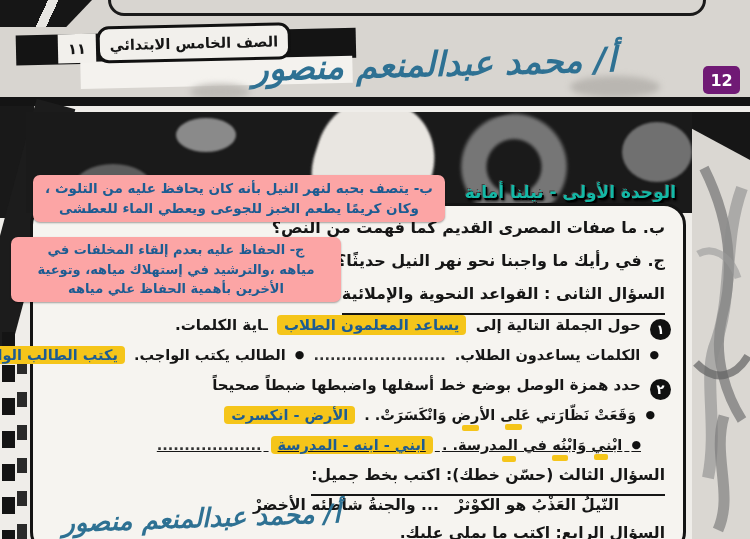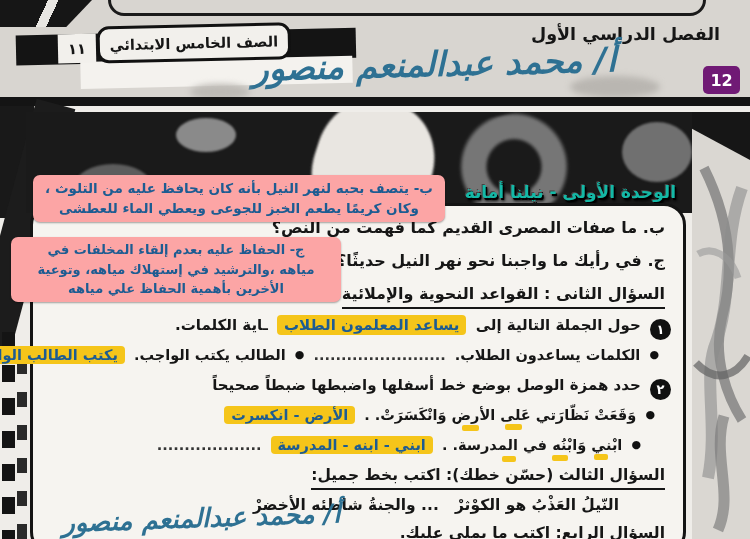--- a/index.html
+++ b/index.html
@@ -5,21 +5,21 @@
   html,body{margin:0;padding:0;}
   body{
     width:750px;height:539px;overflow:hidden;position:relative;
     background:#d8d5d0;
     font-family:"DejaVu Sans","Liberation Sans",sans-serif;
   }
   .abs{position:absolute;}
   .print{font-weight:bold;color:#161616;}
   .row{position:absolute;white-space:nowrap;font-weight:bold;color:#161616;}
   .row > span{margin:0 2px;}
-  .uline{border-bottom:2.5px solid #161616;padding-bottom:4px;}
+  .uline{border-bottom:2.5px solid #161616;padding-bottom:10px;}
   .hl{background:#f5c51a;color:#1d5c92;font-weight:bold;border-radius:4px;padding:1px 7px;}
   .sticky{
     background:#fca5a5;color:#1d5c92;font-weight:bold;text-align:center;
     border-radius:7px;line-height:1.5;z-index:6;padding:3px 6px;
     box-shadow:0 1px 2px rgba(0,0,0,.35);
   }
   .numcircle{
     display:inline-flex;width:21px;height:21px;border-radius:50%;
     background:#111;color:#fff;align-items:center;justify-content:center;
     font-size:13px;font-weight:bold;vertical-align:-4px;margin-left:6px;
@@ -32,21 +32,20 @@
 </style>
 </head>
 <body>
 
 <div class="abs" style="left:0;top:0;width:750px;height:97px;background:#d8d5d0;">
 
   <div class="abs" style="left:108px;top:-16px;width:592px;height:26px;border:3.5px solid #1a1a1a;border-radius:16px;"></div>
 
   <div class="abs" style="left:0;top:0;width:92px;height:27px;background:linear-gradient(115deg,#161616 46%,#e8e6e2 46%,#e8e6e2 56%,#161616 56%);clip-path:polygon(0 0,100% 0,72% 100%,0 100%);"></div>
 
-  <div class="abs print" style="right:30px;top:24px;font-size:17.5px;">الفصل الدراسي الأول</div>
 
   <div class="abs" style="left:0;top:0;width:420px;height:97px;transform:rotate(-1.3deg);">
     <div class="abs" style="left:16px;top:31px;width:340px;height:30px;background:#141414;"></div>
     <div class="abs" style="left:80px;top:59px;width:272px;height:27px;background:#f4f2ee;"></div>
     <div class="abs print" style="left:58px;top:31px;width:38px;height:29px;background:#f2f0ec;display:flex;align-items:center;justify-content:center;font-size:15px;">١١</div>
     <div class="abs print" style="left:97px;top:24px;width:188px;height:31px;background:#f2f0ec;border:3px solid #111;border-radius:12px;display:flex;align-items:center;justify-content:center;">
       <span style="font-size:14.5px;">الصف الخامس الابتدائي</span>
     </div>
   </div>
 
@@ -125,21 +124,21 @@
       </span>
     <span>حدد همزة الوصل بوضع خط أسفلها واضبطها ضبطاً صحيحاً</span>
   </div>
 
   <div class="row" style="top:201px;right:26px;font-size:14.5px;">
     <span class="bullet">●</span>
     <span>وَقَعَتْ نَظّارَتي عَلى الأرض وَانْكَسَرَتْ. .</span>
     <span class="hl">الأرض - انكسرت</span>
   </div>
 
-  <div class="row" style="top:231px;right:40px;font-size:14.5px;">
+  <div class="row" style="top:231px;right:40px;font-size:14.5px;text-decoration:underline;">
     <span class="bullet">●</span>
     <span>ابْني وَابْنُه في المدرسة. .</span>
     <span class="hl">ابني - ابنه - المدرسة</span>
     <span style="letter-spacing:1px;color:#333;">...................</span>
   </div>
 
   <div class="row" style="top:260px;right:16px;font-size:15.5px;">
     <span class="uline">السؤال الثالث (حسّن خطك): اكتب بخط جميل:</span>
   </div>
 

